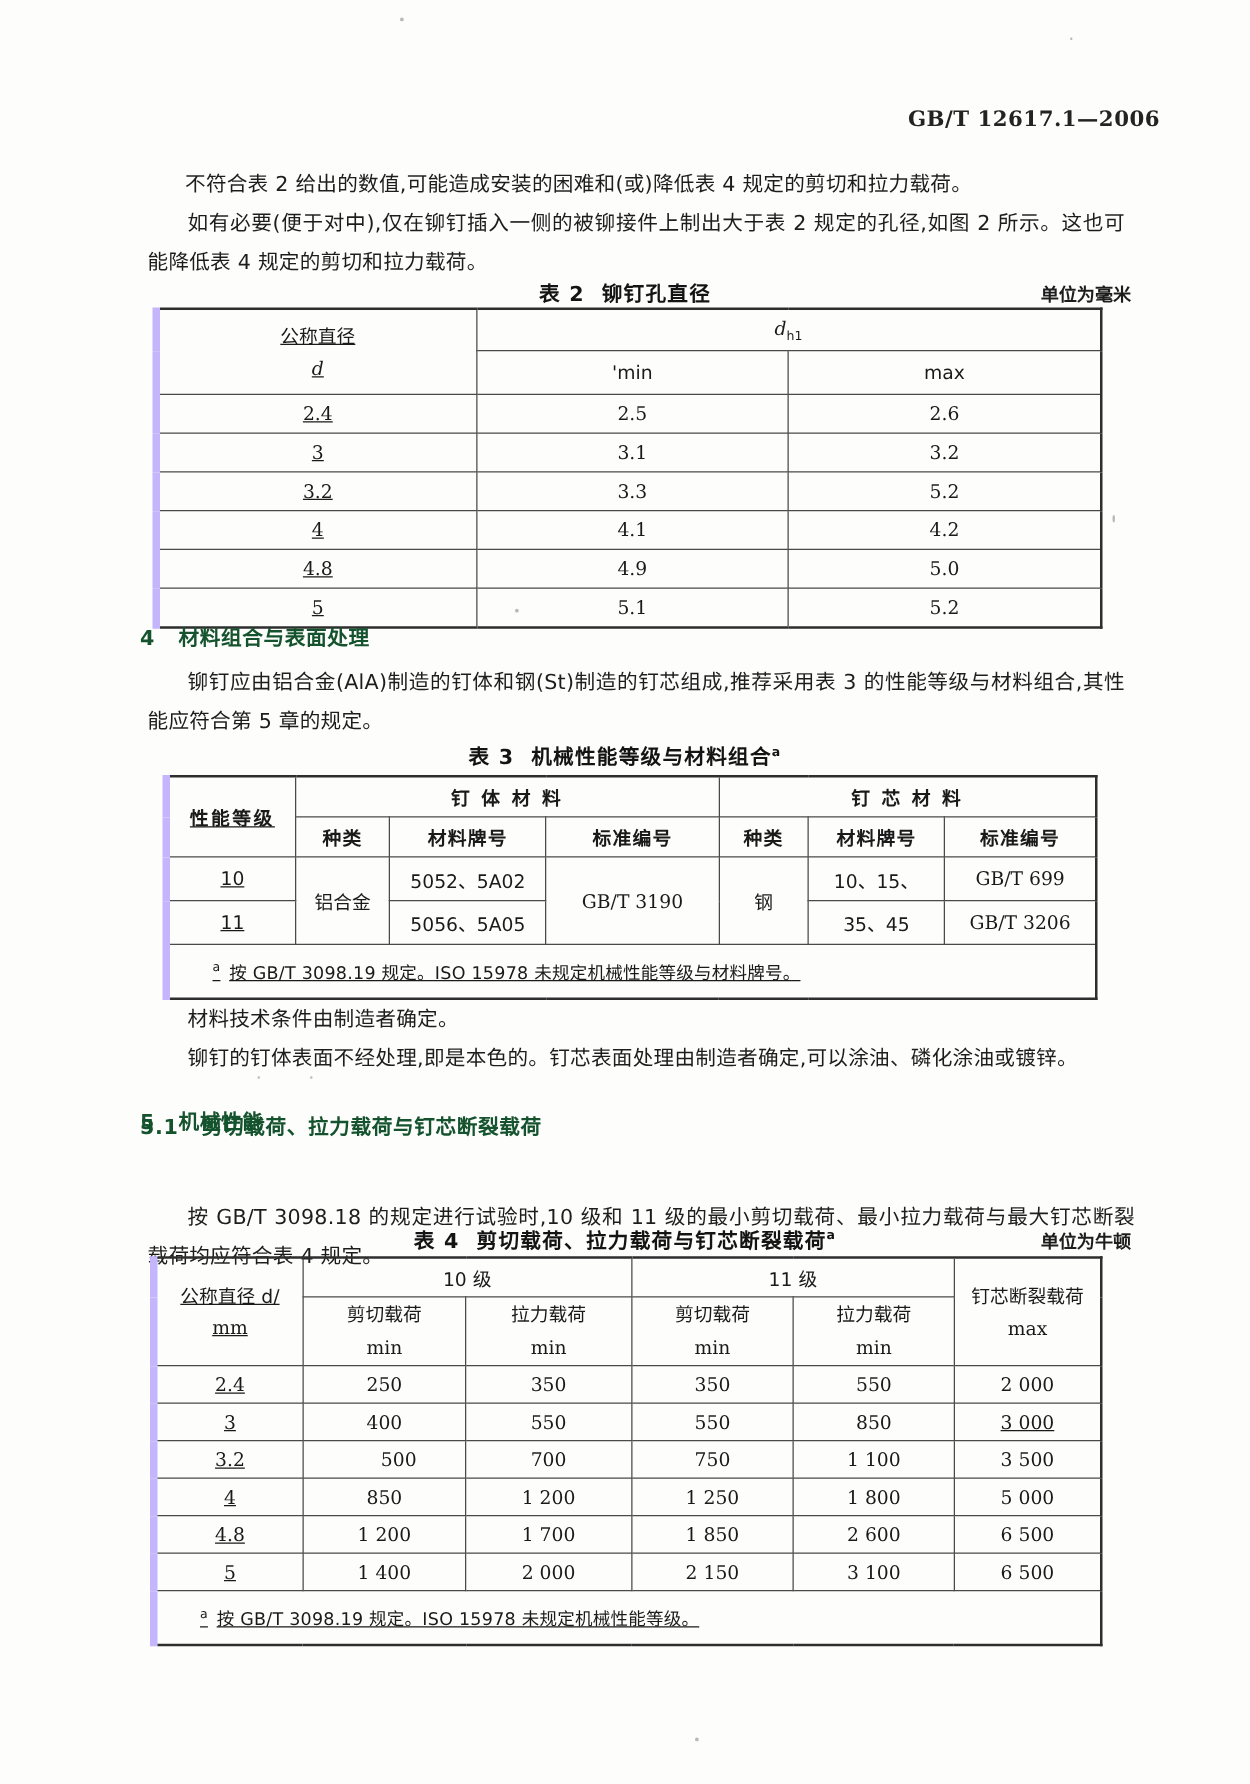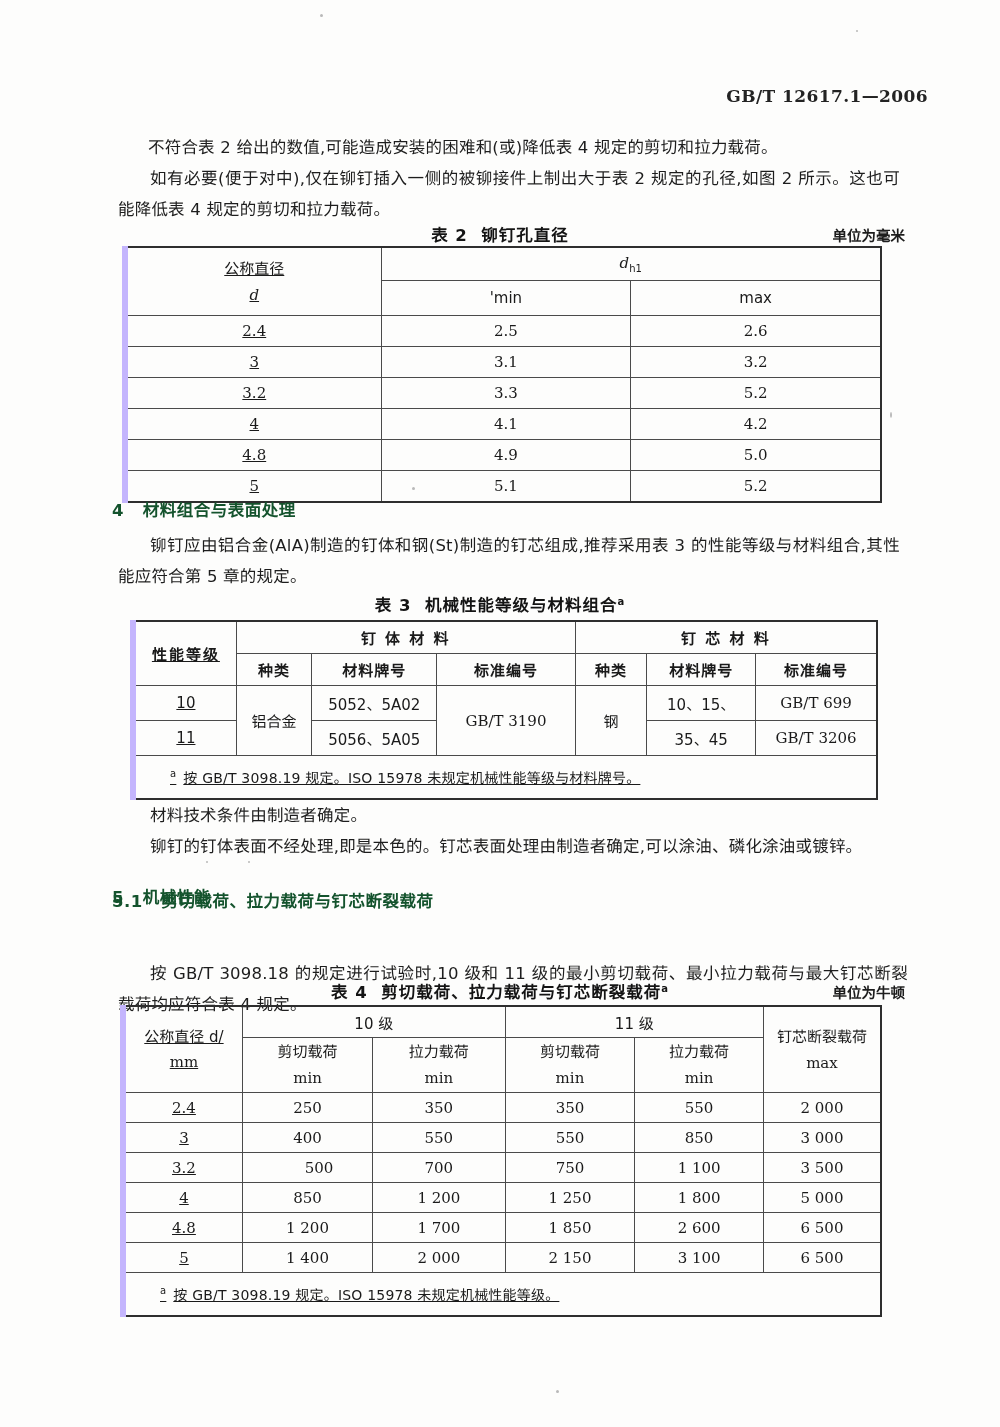--- a/index.html
+++ b/index.html
@@ -315,21 +315,21 @@
             <td class="mono-num" style="height: 29px;">350</td>
             <td class="mono-num" style="height: 29px;">550</td>
             <td class="mono-num outer-r" style="height: 29px;">2 000</td>
           </tr>
           <tr>
             <td class="mono-num outer-l" style="height: 29px;">3</td>
             <td class="mono-num" style="height: 29px;">400</td>
             <td class="mono-num" style="height: 29px;">550</td>
             <td class="mono-num" style="height: 29px;">550</td>
             <td class="mono-num" style="height: 29px;">850</td>
-            <td class="mono-num outer-r" style="height: 29px;">3 000</td>
+            <td class="mono-num outer-r" style="height: 29px; text-decoration: underline;">3 000</td>
           </tr>
           <tr>
             <td class="mono-num outer-l" style="height: 29px;">3.2</td>
             <td class="mono-num" style="height: 29px; padding-left: 23px;">500</td>
             <td class="mono-num" style="height: 29px;">700</td>
             <td class="mono-num" style="height: 29px;">750</td>
             <td class="mono-num" style="height: 29px;">1 100</td>
             <td class="mono-num outer-r" style="height: 29px;">3 500</td>
           </tr>
           <tr>

